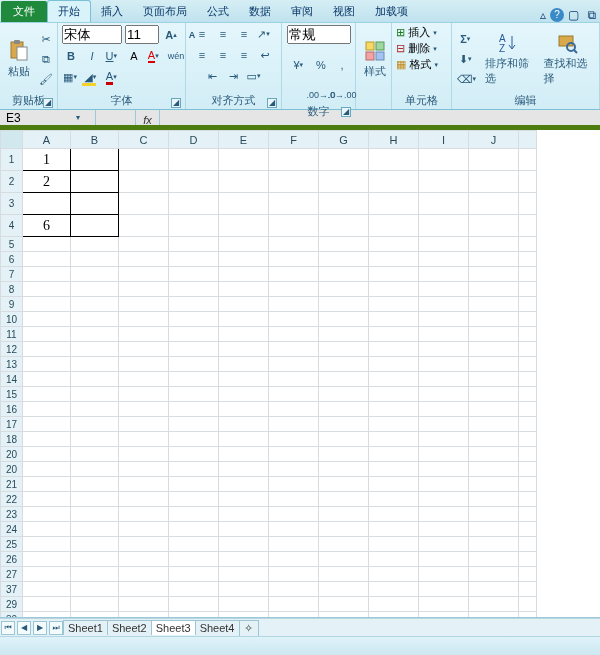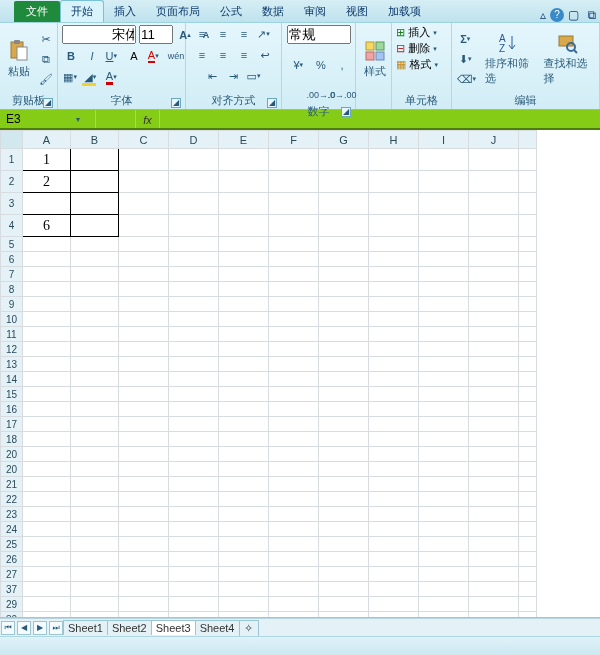--- a/index.html
+++ b/index.html
@@ -1,44 +1,44 @@
 <!DOCTYPE html>
 <html><head>
 <meta charset="utf-8">
 <style>
   * { box-sizing: border-box; margin: 0; padding: 0; font-family: "Microsoft YaHei", Arial, sans-serif; }
   body { width: 600px; height: 655px; background: #fff; overflow: hidden; font-size: 11px; }
 
   
-  .menutabs { display: flex; align-items: end; height: 22px; background: linear-gradient(#d6eef4,#bfe2ee); padding-left: 14px; }
+  .menutabs { display: flex; align-items: end; height: 22px; background: linear-gradient(#d6eef4,#bfe2ee); padding-left: 1px; }
   .menutabs .tab { padding: 3px 10px 3px 10px; color: #0b386b; cursor: pointer; }
   .menutabs .tab.file { background: #1f8a3b; color: #fff; border-radius: 2px 2px 0 0; padding: 3px 12px; }
   .menutabs .tab.active { background: #d9f3fb; border: 1px solid #7ac1d6; border-bottom: none; border-radius: 3px 3px 0 0; }
   .menutabs .spacer { flex: 1; }
   .menutabs .winup { color: #0b386b; padding: 0 4px; font-size: 12px; }
 
   
   .ribbon { display: flex; height: 88px; background: linear-gradient(#e4f6fc,#d2edf6); border-top:1px solid #9cd2e1; border-bottom:1px solid #7ac1d6; }
   .group { border-right: 1px solid #b0d9e6; padding: 2px 4px 0 4px; display: flex; flex-direction: column; justify-content: space-between; }
   .group .body { flex:1; display:flex; align-items:center; gap:3px; }
   .group .label { text-align:center; color:#2a5a7a; font-size:11px; height:16px; line-height:14px; position:relative; }
   .group .dlaunch { position:absolute; right:0; bottom:1px; width:10px; height:10px; border:1px solid #6ba8bd; font-size:8px; line-height:8px; text-align:center; color:#2a5a7a; background:#e8f6fb;}
   .vcol { display:flex; flex-direction:column; gap:2px; }
   .hrow { display:flex; gap:3px; align-items:center; }
 
   .bigbtn { display:flex; flex-direction:column; align-items:center; gap:2px; padding:2px 4px; cursor:pointer;}
   .bigbtn .cap { font-size:11px; color:#2a5a7a;}
   .iconbox { width:22px; height:22px; display:flex; align-items:center; justify-content:center; }
   .smbtn { width:18px; height:18px; display:flex; align-items:center; justify-content:center; border:1px solid transparent; cursor:pointer; font-size:11px; color:#2a5a7a;}
   .dd { width:7px; font-size:7px; color:#2a5a7a; }
-  .fontname { width:74px;padding-left:48px; }
+  .fontname { width:60px; }
   .fontsize { width:34px; }
 
   
-  .fbar { display:flex; height:20px; border-bottom:2px solid #4d7c0f; background:#84cc16; }
+  .fbar { display:flex; height:20px; border-bottom:5px solid #4d7c0f; background:#e5e5e5; }
   .namebox { width:96px; border-right:1px solid #9cc9d9; display:flex; align-items:center; }
   .namebox input { width:70px; border:none; background:transparent; padding-left:6px; font-size:12px;}
   .namebox .dd2 { width:16px; text-align:center; font-size:8px; color:#2a5a7a;}
   .fxarea { flex:1; display:flex; align-items:center; }
   .fxarea .fx { width:24px; text-align:center; font-style:italic; color:#333; border-right:1px solid #9cc9d9; height:100%; line-height:20px;}
   .fxarea input { flex:1; border:none; background:transparent; padding-left:4px;}
 
   
   .gridwrap { position:relative; height:488px; overflow:hidden; border-bottom:1px solid #9cc9d9;}
   table.grid { border-collapse:collapse; table-layout:fixed; }

